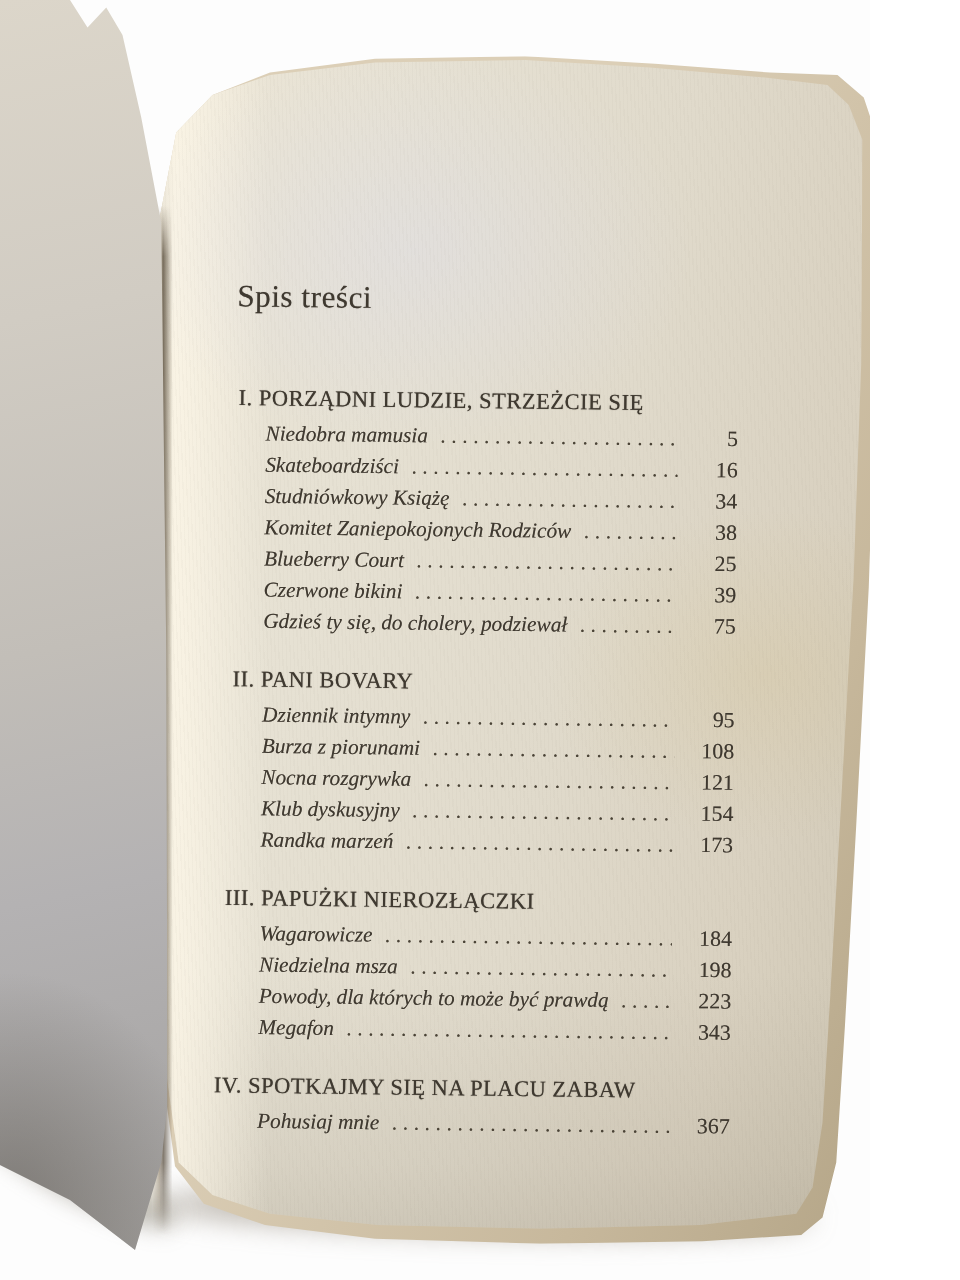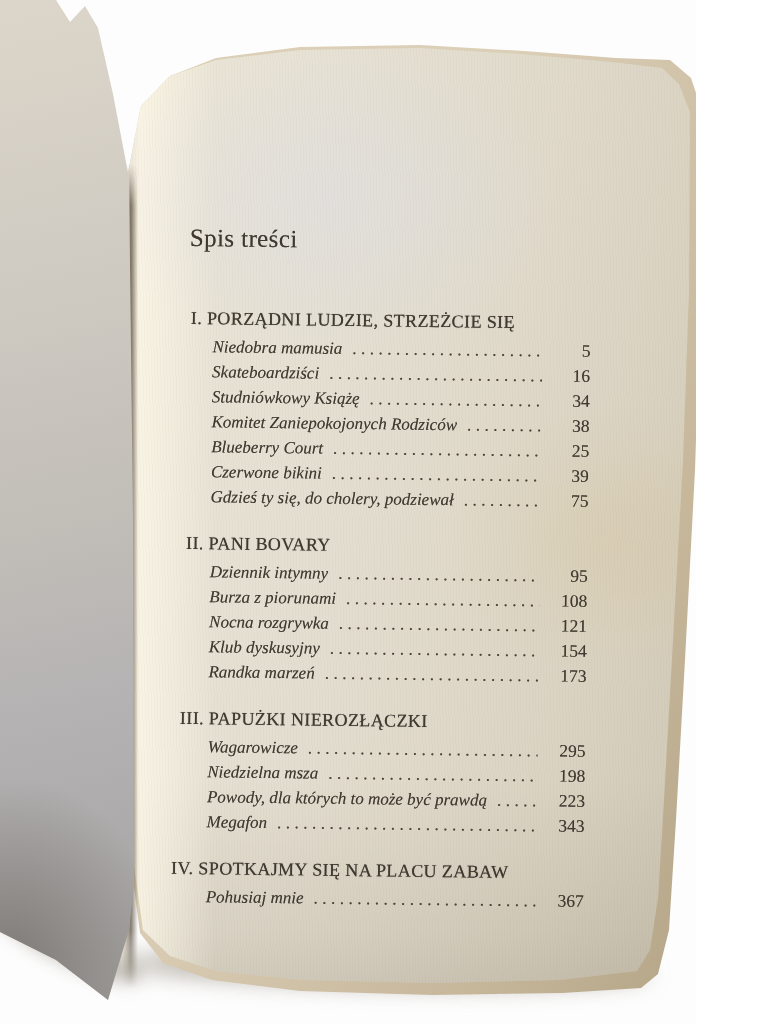--- a/index.html
+++ b/index.html
@@ -158,21 +158,21 @@
           <span class="leader"></span>
           <span class="pg">173</span>
         </div>
       </div>
 
       <div class="toc-section s2">
         <div class="sec-heading">III. PAPUŻKI NIEROZŁĄCZKI</div>
         <div class="toc-row">
           <span class="t">Wagarowicze</span>
           <span class="leader"></span>
-          <span class="pg">295</span>
+          <span class="pg">184</span>
         </div>
         <div class="toc-row">
           <span class="t">Niedzielna msza</span>
           <span class="leader"></span>
           <span class="pg">198</span>
         </div>
         <div class="toc-row">
           <span class="t">Powody, dla których to może być prawdą</span>
           <span class="leader"></span>
           <span class="pg">223</span>

